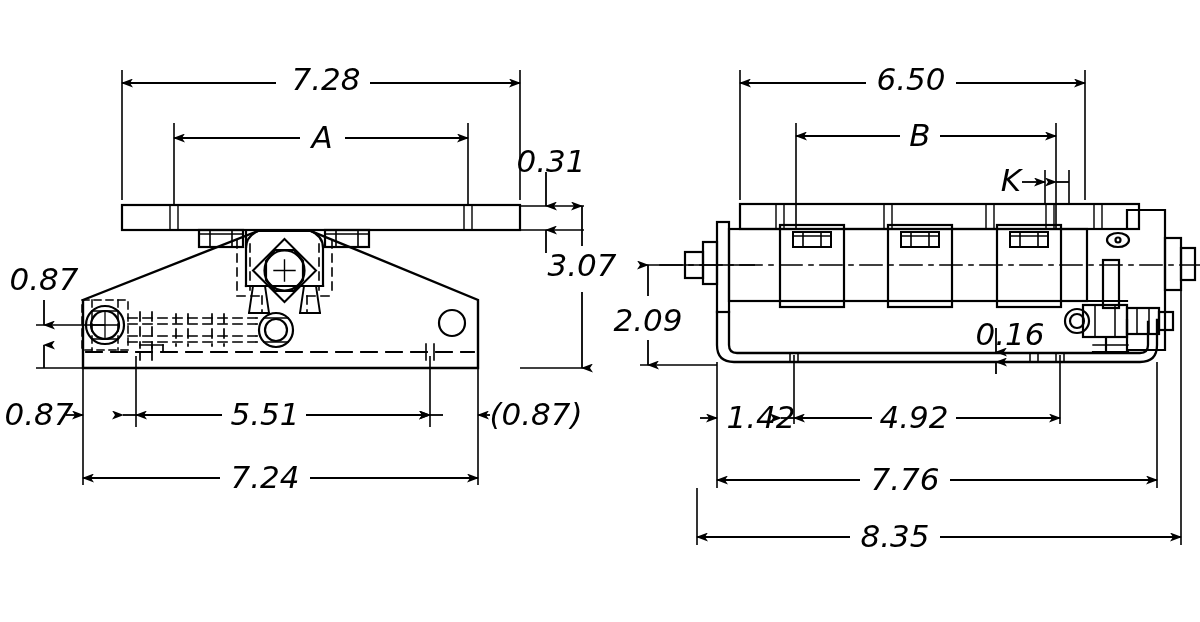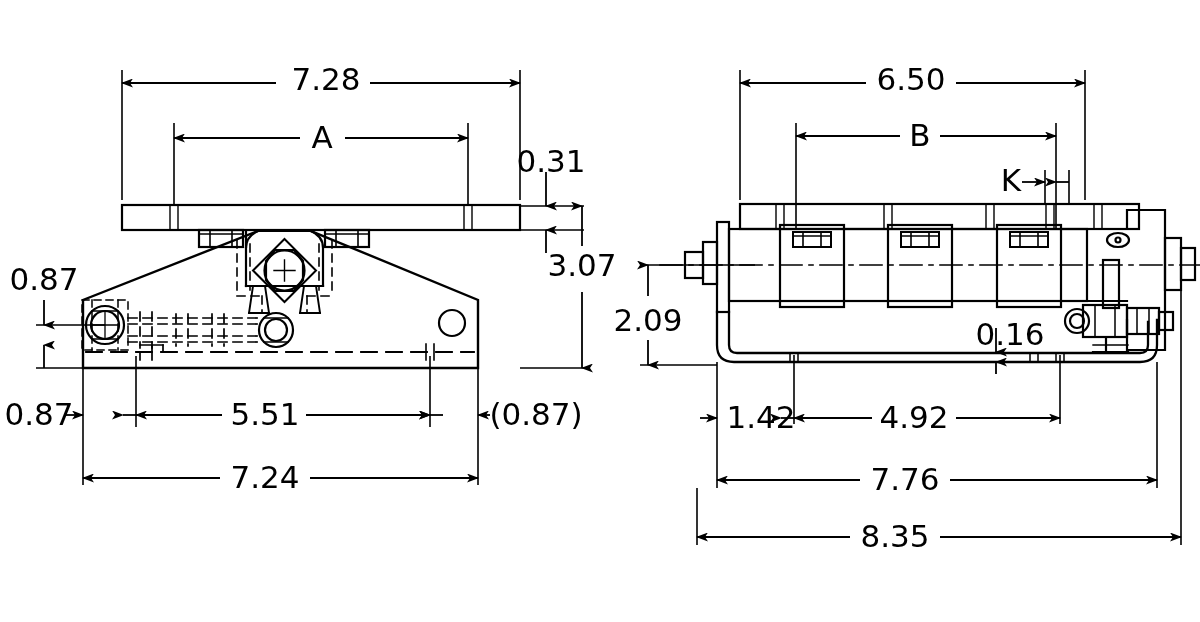--- a/index.html
+++ b/index.html
@@ -9,20 +9,21 @@
   }
   body {
     font-family: "DejaVu Sans", "Liberation Sans", sans-serif;
   }
   #drawing-root {
     position: relative;
     width: 1200px;
     height: 622px;
     background: #ffffff;
     overflow: hidden;
+    font-style: italic;
   }
   svg.sheet {
     display: block;
     width: 1200px;
     height: 622px;
   }
   .dim-text-lg {
     font-family: "DejaVu Sans", "Liberation Sans", sans-serif;
     font-size: 31px;
     fill: #000000;

